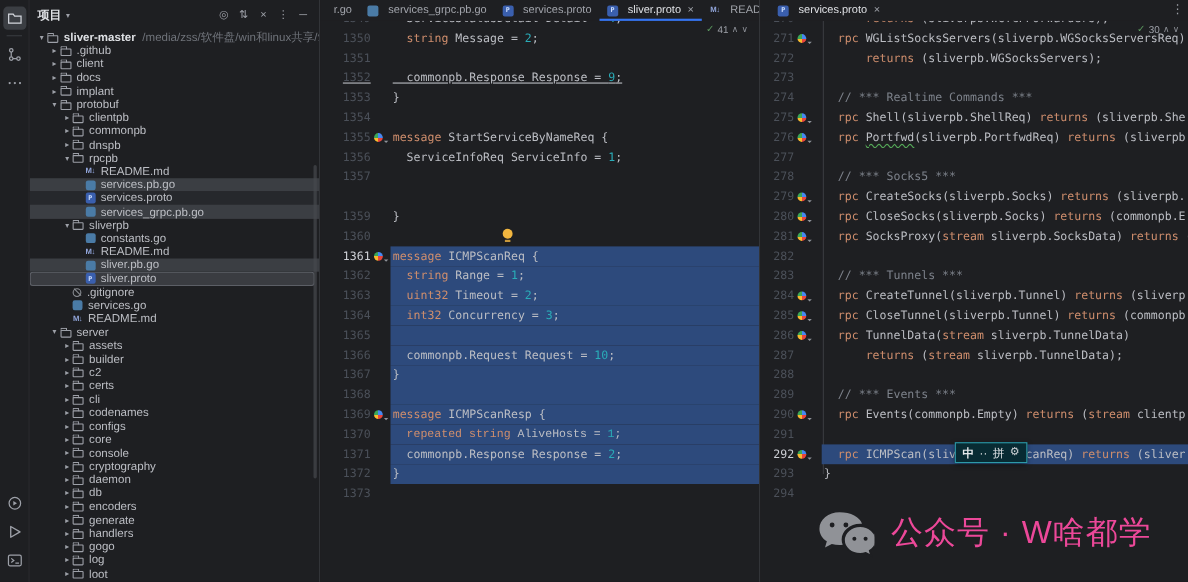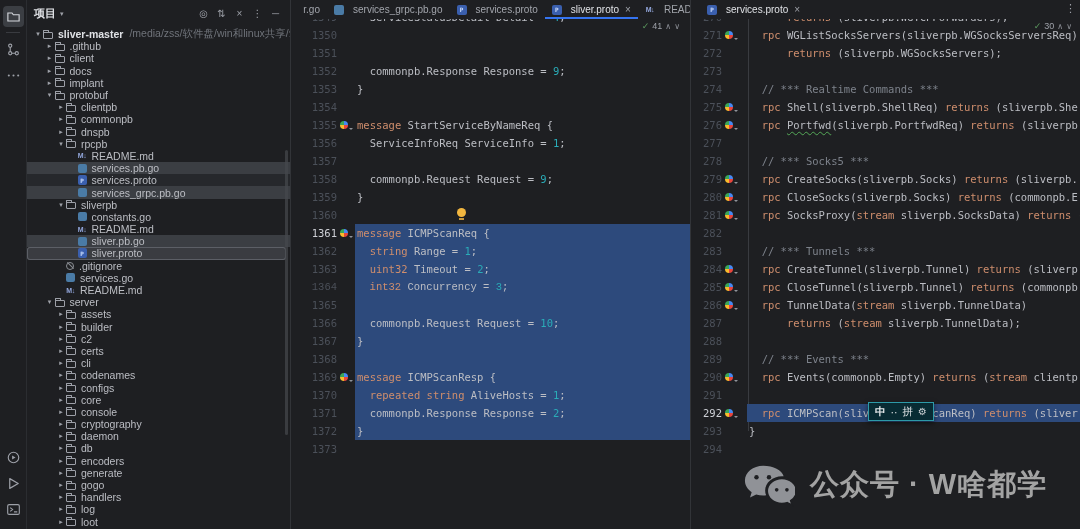--- a/index.html
+++ b/index.html
@@ -74,21 +74,21 @@
   .ekebab{position:absolute;right:4px;top:2px;color:#9da0a8;font-size:11px;z-index:7;}
   #bulb{position:absolute;left:166px;top:208px;width:9px;height:9px;background:#f2b63f;border-radius:50%;z-index:4;}
   #bulb::after{content:'';position:absolute;left:2px;bottom:-3px;width:5px;height:2px;background:#c9983a;}
   #ime{position:absolute;left:177px;top:402px;height:19px;box-sizing:border-box;display:flex;align-items:center;gap:5px;
        padding:0 6px;background:#082b33;border:1px solid #2d9aa8;color:#e6e9eb;font-size:10.5px;z-index:8;
        box-shadow:0 2px 5px rgba(0,0,0,.55);}
   #ime .ime-item:first-child{font-weight:bold;}
   #ime .ime-gear{color:#c9ced2;font-size:10px;}
   
   #wm{position:absolute;left:743px;top:452px;width:334px;height:66px;display:flex;align-items:center;gap:15px;z-index:4;}
-  #wm-text{font-size:29px;font-weight:700;color:#a3a3a3;letter-spacing:1px;white-space:nowrap;}
+  #wm-text{font-size:29px;font-weight:400;color:#ec4899;letter-spacing:1px;white-space:nowrap;}
 </style>
 </head>
 <body>
 
 <div id="root">
 
   <div id="stripe">
     <div id="stripe-top">
         <div class="sbtn sel">
           <svg width="15" height="15" viewBox="0 0 16 16">
@@ -334,26 +334,26 @@
           <span class="lbl">encoders</span>
         </div>
         <div class="trow" style="padding-left: 29px;">
           <span class="chev">▸</span>
           <span class="fic folder"></span>
           <span class="lbl">generate</span>
         </div>
         <div class="trow" style="padding-left: 29px;">
           <span class="chev">▸</span>
           <span class="fic folder"></span>
+          <span class="lbl">handlers</span>
+        </div>
+        <div class="trow" style="padding-left: 29px;">
+          <span class="chev">▸</span>
+          <span class="fic folder"></span>
           <span class="lbl">gogo</span>
-        </div>
-        <div class="trow" style="padding-left: 29px;">
-          <span class="chev">▸</span>
-          <span class="fic folder"></span>
-          <span class="lbl">handlers</span>
         </div>
         <div class="trow" style="padding-left: 29px;">
           <span class="chev">▸</span>
           <span class="fic folder"></span>
           <span class="lbl">log</span>
         </div>
         <div class="trow" style="padding-left: 29px;">
           <span class="chev">▸</span>
           <span class="fic folder"></span>
           <span class="lbl">loot</span>
@@ -368,27 +368,28 @@
   <div class="editor" id="edL">
     <div class="code">
         <div class="cl" style="top: 8px;">
           <span class="num" style="width: 46px;">1349</span>
           <span class="gicon" style="width: 18px;"></span>
           <pre class="src" style="margin-left: 2px;"><span class="t">  ServiceStatusDetail Detail = </span><span class="n">4</span><span class="t">;</span></pre>
         </div>
         <div class="cl" style="top: 26px;">
           <span class="num" style="width: 46px;">1350</span>
           <span class="gicon" style="width: 18px;"></span>
+          <pre class="src" style="margin-left: 2px;"><span class="t">  </span><span class="k">string</span><span class="t"> Message = </span><span class="n">2</span><span class="t">;</span></pre>
         </div>
         <div class="cl" style="top: 44px;">
           <span class="num" style="width: 46px;">1351</span>
           <span class="gicon" style="width: 18px;"></span>
           <pre class="src" style="margin-left: 2px;"></pre>
         </div>
-        <div class="cl" style="top: 62px;">
+        <div class="cl" style="top: 62px; text-decoration: underline;">
           <span class="num" style="width: 46px;">1352</span>
           <span class="gicon" style="width: 18px;"></span>
           <pre class="src" style="margin-left: 2px;"><span class="t">  commonpb.Response Response = </span><span class="n">9</span><span class="t">;</span></pre>
         </div>
         <div class="cl" style="top: 80px;">
           <span class="num" style="width: 46px;">1353</span>
           <span class="gicon" style="width: 18px;"></span>
           <pre class="src" style="margin-left: 2px;"><span class="t">}</span></pre>
         </div>
         <div class="cl" style="top: 98px;">
@@ -406,25 +407,20 @@
         <div class="cl" style="top: 134px;">
           <span class="num" style="width: 46px;">1356</span>
           <span class="gicon" style="width: 18px;"></span>
           <pre class="src" style="margin-left: 2px;"><span class="t">  ServiceInfoReq ServiceInfo = </span><span class="n">1</span><span class="t">;</span></pre>
         </div>
         <div class="cl" style="top: 152px;">
           <span class="num" style="width: 46px;">1357</span>
           <span class="gicon" style="width: 18px;"></span>
           <pre class="src" style="margin-left: 2px;"></pre>
         </div>
-        <div class="cl" style="top: 170px;">
-          <span class="num" style="width: 46px;">1358</span>
-          <span class="gicon" style="width: 18px;"></span>
-          <pre class="src" style="margin-left: 2px;"><span class="t">  commonpb.Request Request = </span><span class="n">9</span><span class="t">;</span></pre>
-        </div>
         <div class="cl" style="top: 188px;">
           <span class="num" style="width: 46px;">1359</span>
           <span class="gicon" style="width: 18px;"></span>
           <pre class="src" style="margin-left: 2px;"><span class="t">}</span></pre>
         </div>
         <div class="cl" style="top: 206px;">
           <span class="num" style="width: 46px;">1360</span>
           <span class="gicon" style="width: 18px;"></span>
           <pre class="src" style="margin-left: 2px;"></pre>
         </div>
@@ -441,21 +437,21 @@
           <span class="num" style="width: 46px;">1362</span>
           <span class="gicon" style="width: 18px;"></span>
           <pre class="src" style="margin-left: 2px;"><span class="t">  </span><span class="k">string</span><span class="t"> Range = </span><span class="n">1</span><span class="t">;</span></pre>
         </div>
         <div class="cl" style="top: 260px;">
           <div class="selbg" style="left: 64px;"></div>
           <span class="num" style="width: 46px;">1363</span>
           <span class="gicon" style="width: 18px;"></span>
           <pre class="src" style="margin-left: 2px;"><span class="t">  </span><span class="k">uint32</span><span class="t"> Timeout = </span><span class="n">2</span><span class="t">;</span></pre>
         </div>
-        <div class="cl" style="top: 278px; font-family: Liberation Mono, monospace;">
+        <div class="cl" style="top: 278px;">
           <div class="selbg" style="left: 64px;"></div>
           <span class="num" style="width: 46px;">1364</span>
           <span class="gicon" style="width: 18px;"></span>
           <pre class="src" style="margin-left: 2px;"><span class="t">  </span><span class="k">int32</span><span class="t"> Concurrency = </span><span class="n">3</span><span class="t">;</span></pre>
         </div>
         <div class="cl" style="top: 296px;">
           <div class="selbg" style="left: 64px;"></div>
           <span class="num" style="width: 46px;">1365</span>
           <span class="gicon" style="width: 18px;"></span>
           <pre class="src" style="margin-left: 2px;"></pre>
@@ -483,21 +479,21 @@
           <span class="num" style="width: 46px;">1369</span>
           <span class="gicon" style="width: 18px;">
             <span class="pw"></span>
           </span>
           <pre class="src" style="margin-left: 2px;"><span class="k">message</span><span class="t"> ICMPScanResp {</span></pre>
         </div>
         <div class="cl" style="top: 386px;">
           <div class="selbg" style="left: 64px;"></div>
           <span class="num" style="width: 46px;">1370</span>
           <span class="gicon" style="width: 18px;"></span>
-          <pre class="src" style="margin-left: 2px;"><span class="t">  </span><span class="k">repeated</span><span class="t"> </span><span class="k">string</span><span class="t"> AliveHosts = </span><span class="n">1</span><span class="t">;</span></pre>
+          <pre class="src" style="margin-left: 2px; font-family: Liberation Mono, monospace;"><span class="t">  </span><span class="k">repeated</span><span class="t"> </span><span class="k">string</span><span class="t"> AliveHosts = </span><span class="n">1</span><span class="t">;</span></pre>
         </div>
         <div class="cl" style="top: 404px;">
           <div class="selbg" style="left: 64px;"></div>
           <span class="num" style="width: 46px;">1371</span>
           <span class="gicon" style="width: 18px;"></span>
           <pre class="src" style="margin-left: 2px;"><span class="t">  commonpb.Response Response = </span><span class="n">2</span><span class="t">;</span></pre>
         </div>
         <div class="cl" style="top: 422px;">
           <div class="selbg" style="left: 64px;"></div>
           <span class="num" style="width: 46px;">1372</span>

